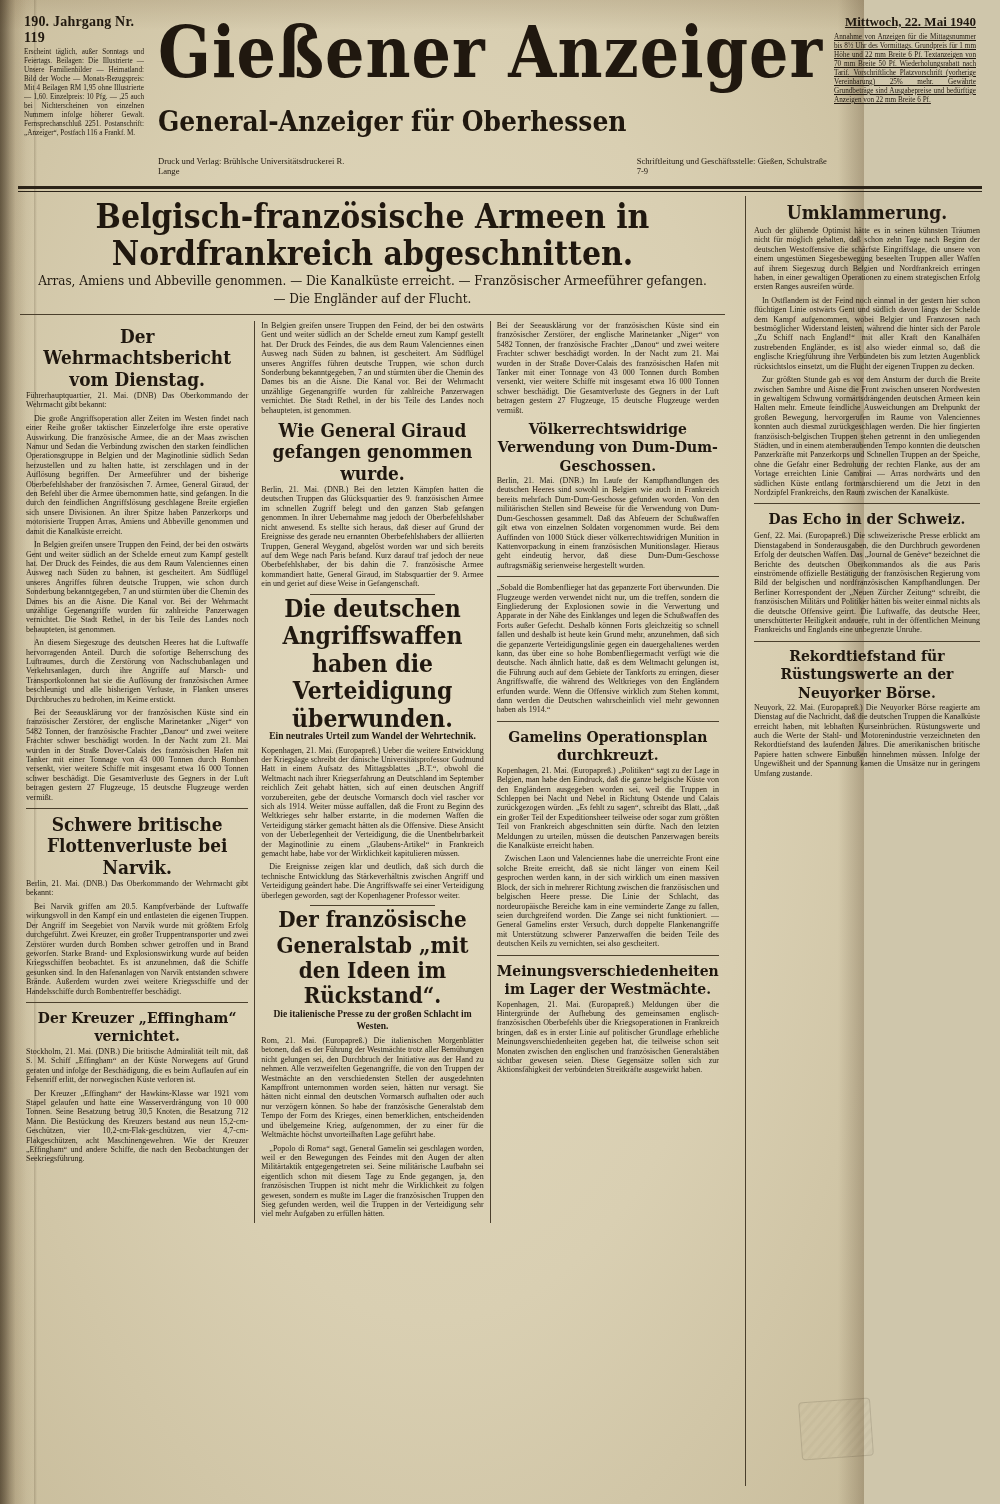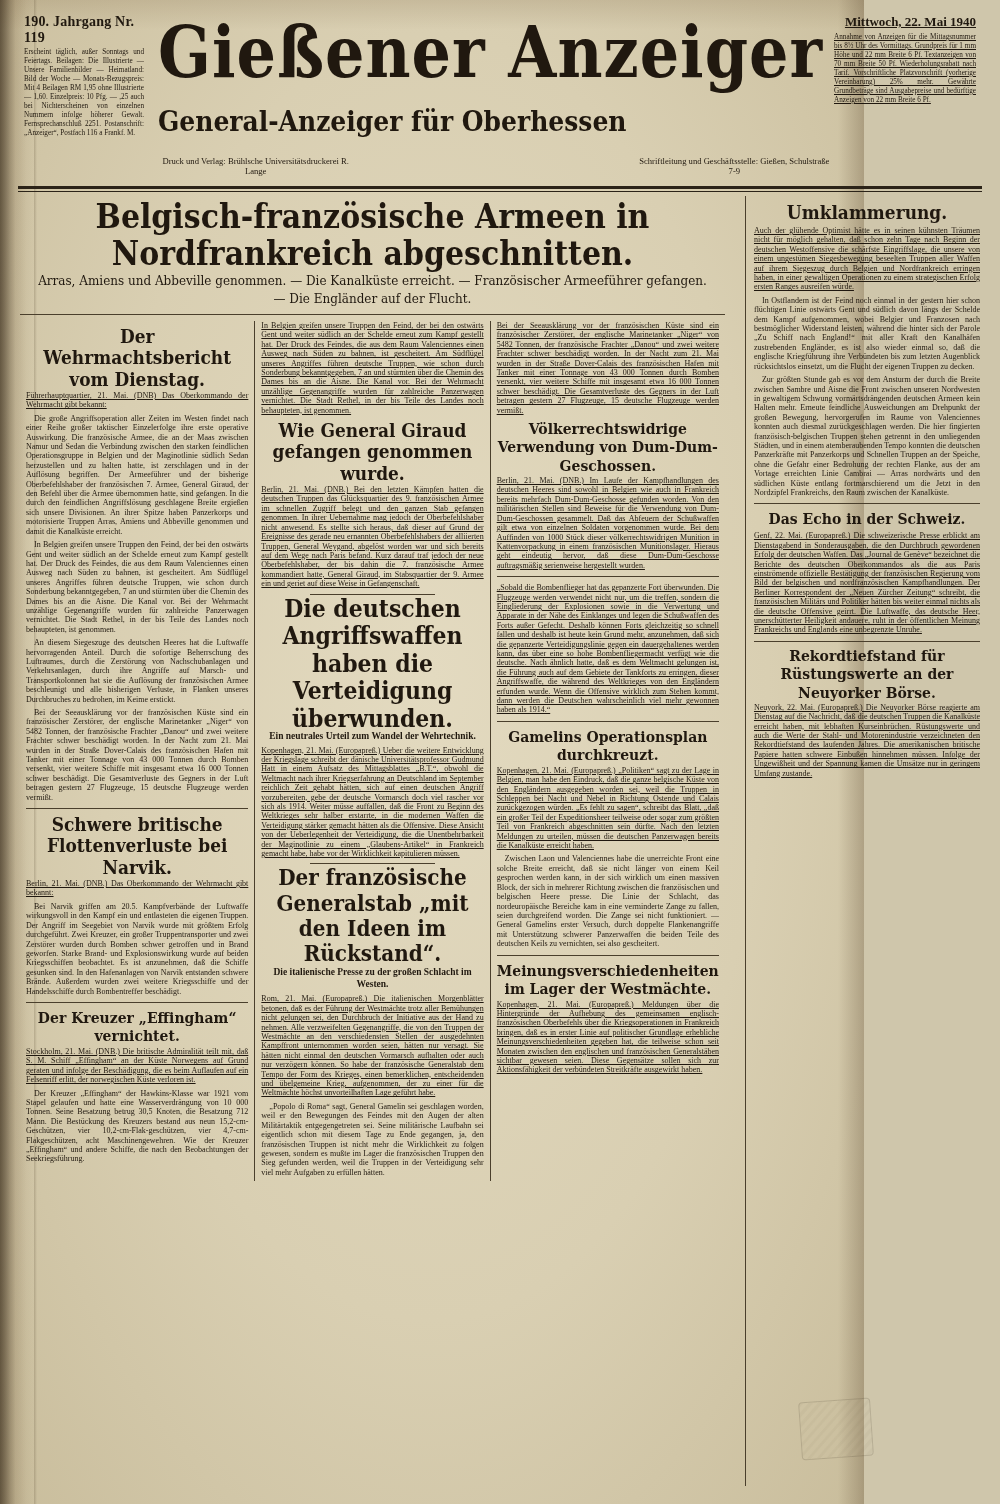--- a/index.html
+++ b/index.html
@@ -37,21 +37,21 @@
     letter-spacing:1px;
     transform:scaleY(1.16);
     transform-origin:50% 50%;
     white-space:nowrap;
   }
   .subtitle{
     font-family:"DejaVu Serif", serif;
     font-weight:bold;font-size:25px;line-height:28px;margin-top:20px;
     transform:scaleY(1.12);
   }
-  .mh-foot{position:absolute;left:140px;right:150px;top:148px;display:flex;justify-content:space-between;font-size:8.6px;line-height:10px;text-align:center;gap:44px;}
+  .mh-foot{position:absolute;left:140px;right:150px;top:148px;display:flex;justify-content:space-between;font-size:8.6px;line-height:10px;gap:44px;}
   .mh-foot div{width:33%;}
   .rule-thick{border-top:3px solid #2b2318;margin:2px 0 0 0;}
   .rule-thin{border-top:1px solid #2b2318;margin:2px 0 4px 0;}
 
   
   .body-grid{display:flex;gap:12px;height:1290px;}
   .col{box-sizing:border-box;}
   .vsep{border-left:1px solid #4a3f2c;}
   .c-main{width:718px;padding:0 8px 0 2px;}
   .c-right{width:238px;padding:0 2px 0 8px;}
@@ -65,21 +65,21 @@
     font-family:"DejaVu Serif", serif;
     font-weight:normal;text-align:center;font-size:12px;line-height:18px;margin:4px 14px 6px 14px;
   }
   h3.colhead{
     font-family:"DejaVu Serif", serif;
     font-weight:bold;text-align:center;font-size:17px;line-height:20px;margin:7px 0 3px 0;transform:scaleY(1.08);
   }
   h3.colhead.small{font-size:14px;line-height:17px;}
   h4.kicker{font-weight:bold;text-align:center;font-size:9.5px;line-height:12px;margin:2px 0 4px 0;}
   .p{font-size:8.0px;line-height:9.4px;text-align:justify;margin:0 0 4px 0;text-indent:8px;hyphens:auto;}
-  .p.first{text-indent:0;text-decoration:underline;}
+  .p.first{text-indent:0;}
   .cols3{display:flex;}
   .cols3 > div{padding:0 6px;}
   .cols3 > div + div{border-left:1px solid #4a3f2c;}
   .w1{width:33.34%;}
   .hr-short{border-top:1px solid #4a3f2c;margin:5px 22% 5px 22%;}
   .hr-full{border-top:1px solid #4a3f2c;margin:6px 0;}
   .stamp{
     position:absolute;left:800px;top:1400px;width:70px;height:56px;
     border:1px solid rgba(60,50,35,.45);border-radius:4px;
     transform:rotate(-4deg);opacity:.35;
@@ -160,20 +160,21 @@
 
           <div class="w1">
             <p class="p first">In Belgien greifen unsere Truppen den Feind, der bei den ostwärts Gent und weiter südlich an der Schelde erneut zum Kampf gestellt hat. Der Druck des Feindes, die aus dem Raum Valenciennes einen Ausweg nach Süden zu bahnen, ist gescheitert. Am Südflügel unseres Angriffes führen deutsche Truppen, wie schon durch Sonderbung bekanntgegeben, 7 an und stürmten über die Chemin des Dames bis an die Aisne. Die Kanal vor. Bei der Wehrmacht unzählige Gegenangriffe wurden für zahlreiche Panzerwagen vernichtet. Die Stadt Rethel, in der bis Teile des Landes noch behaupteten, ist genommen.</p>
             <h3 class="colhead">Wie General Giraud gefangen genommen wurde.</h3>
             <p class="p first">Berlin, 21. Mai. (DNB.) Bei den letzten Kämpfen hatten die deutschen Truppen das Glücksquartier des 9. französischen Armee im schnellen Zugriff belegt und den ganzen Stab gefangen genommen. In ihrer Uebernahme mag jedoch der Oberbefehlshaber nicht anwesend. Es stellte sich heraus, daß dieser auf Grund der Ereignisse des gerade neu ernannten Oberbefehlshabers der alliierten Truppen, General Weygand, abgelöst worden war und sich bereits auf dem Wege nach Paris befand. Kurz darauf traf jedoch der neue Oberbefehlshaber, der bis dahin die 7. französische Armee kommandiert hatte, General Giraud, im Stabsquartier der 9. Armee ein und geriet auf diese Weise in Gefangenschaft.</p>
 
             <div class="hr-short"></div>
             <h1 class="head" style="font-size:22px;line-height:25px;">Die deutschen Angriffswaffen haben die Verteidigung überwunden.</h1>
             <h4 class="kicker">Ein neutrales Urteil zum Wandel der Wehrtechnik.</h4>
             <p class="p first">Kopenhagen, 21. Mai. (Europapreß.) Ueber die weitere Entwicklung der Kriegslage schreibt der dänische Universitätsprofessor Gudmund Hatt in einem Aufsatz des Mittagsblattes „B.T.“, obwohl die Weltmacht nach ihrer Kriegserfahrung an Deutschland im September reichlich Zeit gehabt hätten, sich auf einen deutschen Angriff vorzubereiten, gebe der deutsche Vormarsch doch viel rascher vor sich als 1914. Weiter müsse auffallen, daß die Front zu Beginn des Weltkrieges sehr halber erstarrte, in die modernen Waffen die Verteidigung stärker gemacht hätten als die Offensive. Diese Ansicht von der Ueberlegenheit der Verteidigung, die die Unentbehrbarkeit der Maginotlinie zu einem „Glaubens-Artikel“ in Frankreich gemacht habe, habe vor der Wirklichkeit kapitulieren müssen.</p>
+            <p class="p">Die Ereignisse zeigen klar und deutlich, daß sich durch die technische Entwicklung das Stärkeverhältnis zwischen Angriff und Verteidigung geändert habe. Die Angriffswaffe sei einer Verteidigung überlegen geworden, sagt der Kopenhagener Professor weiter.</p>
 
             <div class="hr-short"></div>
             <h1 class="head" style="font-size:20px;line-height:23px;">Der französische Generalstab „mit den Ideen im Rückstand“.</h1>
             <h4 class="kicker">Die italienische Presse zu der großen Schlacht im Westen.</h4>
             <p class="p first">Rom, 21. Mai. (Europapreß.) Die italienischen Morgenblätter betonen, daß es der Führung der Westmächte trotz aller Bemühungen nicht gelungen sei, den Durchbruch der Initiative aus der Hand zu nehmen. Alle verzweifelten Gegenangriffe, die von den Truppen der Westmächte an den verschiedensten Stellen der ausgedehnten Kampffront unternommen worden seien, hätten nur versagt. Sie hätten nicht einmal den deutschen Vormarsch aufhalten oder auch nur verzögern können. So habe der französische Generalstab dem Tempo der Form des Krieges, einen bemerklichen, entscheidenden und übelgemeine Krieg, aufgenommen, der zu einer für die Weltmächte höchst unvorteilhaften Lage geführt habe.</p>
             <p class="p">„Popolo di Roma“ sagt, General Gamelin sei geschlagen worden, weil er den Bewegungen des Feindes mit den Augen der alten Militärtaktik entgegengetreten sei. Seine militärische Laufbahn sei eigentlich schon mit diesem Tage zu Ende gegangen, ja, den französischen Truppen ist nicht mehr die Wirklichkeit zu folgen gewesen, sondern es mußte im Lager die französischen Truppen den Sieg gefunden werden, weil die Truppen in der Verteidigung sehr viel mehr Aufgaben zu erfüllen hätten.</p>
           </div>
 
           <div class="w1">
             <p class="p first">Bei der Seeausklärung vor der französischen Küste sind ein französischer Zerstörer, der englische Marinetanker „Niger“ von 5482 Tonnen, der französische Frachter „Danou“ und zwei weitere Frachter schwer beschädigt worden. In der Nacht zum 21. Mai wurden in der Straße Dover-Calais des französischen Hafen mit Tanker mit einer Tonnage von 43 000 Tonnen durch Bomben versenkt, vier weitere Schiffe mit insgesamt etwa 16 000 Tonnen schwer beschädigt. Die Gesamtverluste des Gegners in der Luft betragen gestern 27 Flugzeuge, 15 deutsche Flugzeuge werden vermißt.</p>

